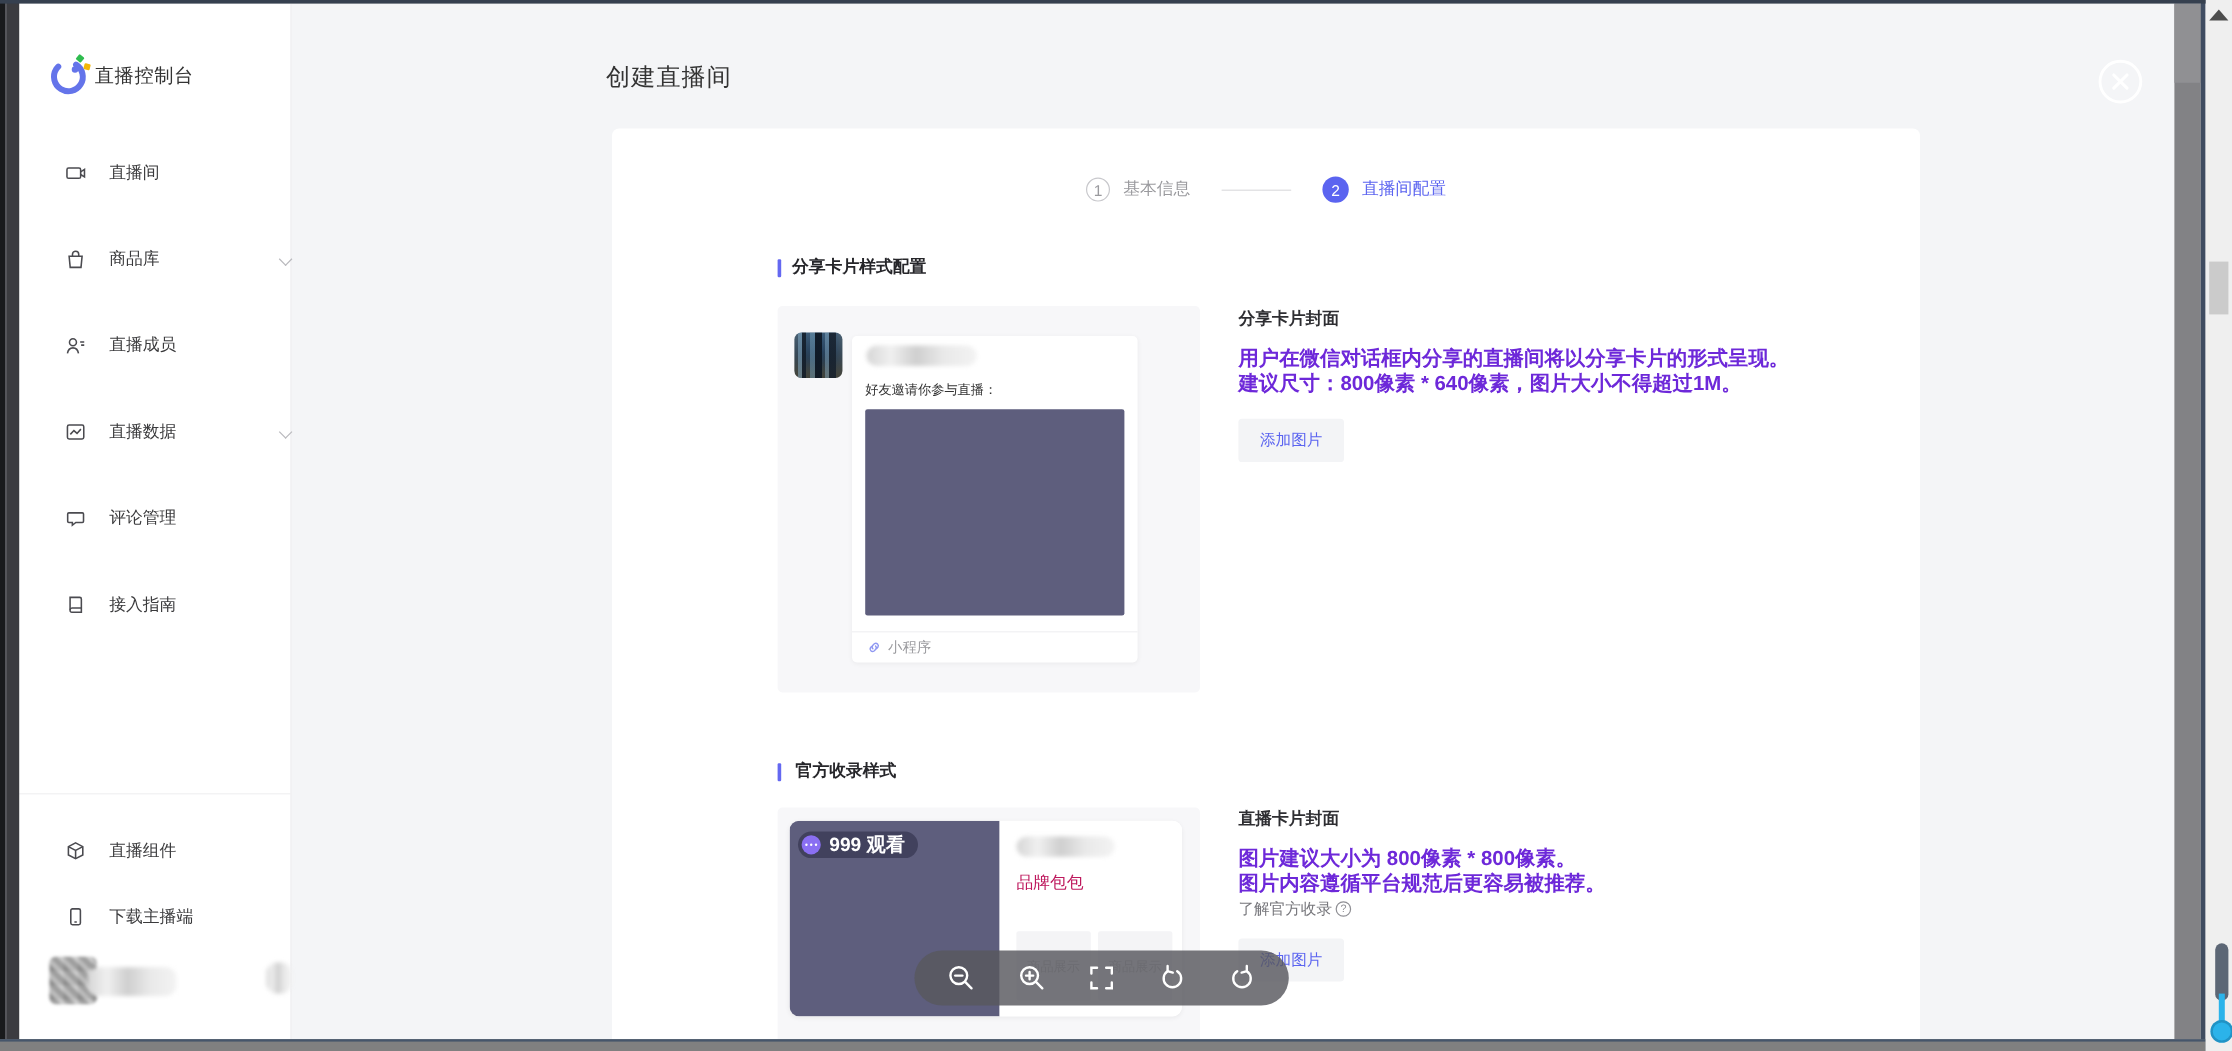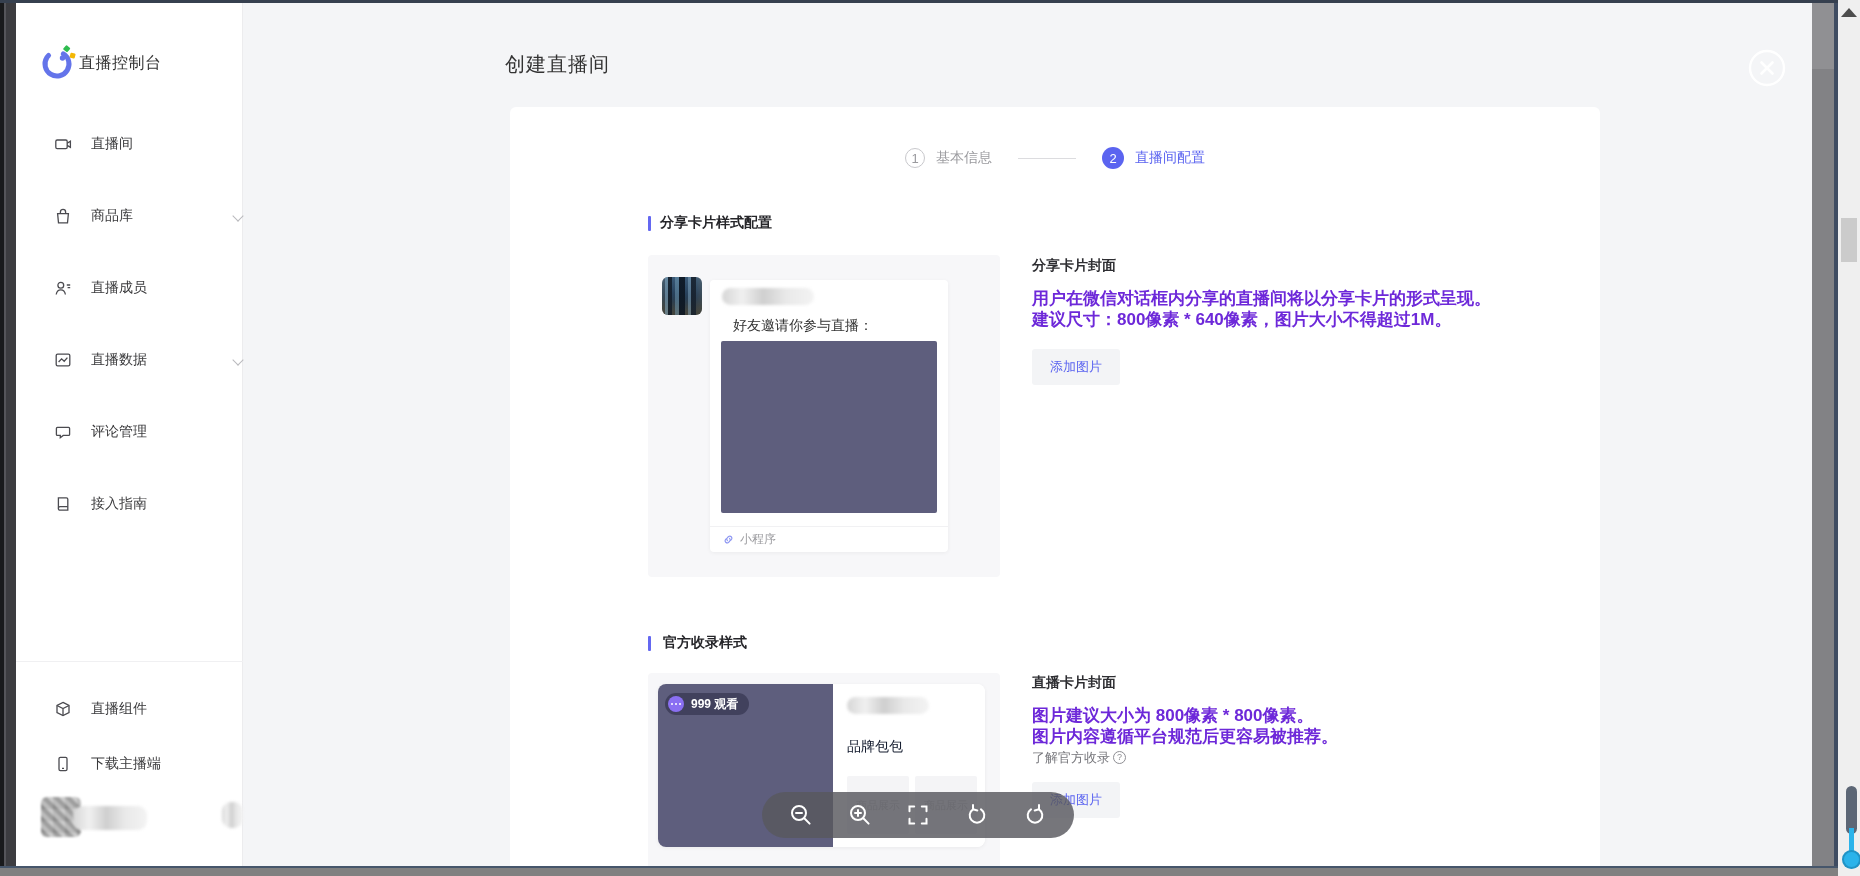--- a/index.html
+++ b/index.html
@@ -67,44 +67,44 @@
   
   .panel { position:absolute; background:#f7f7f9; border-radius:4px; }
   .panel-share { left:138px; top:148px; width:352px; height:322px; }
   .chat-avatar { position:absolute; left:14px; top:22px; width:40px; height:38px; border-radius:6px; overflow:hidden;
     background:linear-gradient(180deg,#3a5a78 0%,#27415c 45%,#152838 100%);
     box-shadow:inset 0 -10px 12px rgba(235,170,70,.22); }
   .chat-avatar:after { content:""; position:absolute; inset:0;
     background:linear-gradient(90deg,transparent 0 8%,rgba(140,180,205,.5) 8% 15%,rgba(18,28,40,.85) 15% 24%,transparent 24% 32%,rgba(120,165,190,.45) 32% 42%,rgba(12,22,34,.9) 42% 57%,transparent 57% 64%,rgba(150,190,215,.4) 64% 72%,rgba(22,32,44,.85) 72% 86%,transparent 86%); }
   .bubble { position:absolute; left:62px; top:25px; width:238px; height:272px; background:#fff; border-radius:4px; box-shadow:0 1px 4px rgba(0,0,0,.05); }
   .bubble-name { position:absolute; left:12px; top:8px; width:92px; height:17px; }
-  .bubble-invite { position:absolute; left:23px; top:37px; font-size:14px; color:#333; }
+  .bubble-invite { position:absolute; left:11px; top:37px; font-size:11px; color:#333; }
   .bubble-cover { position:absolute; left:11px; top:61px; width:216px; height:172px; border-radius:2px; }
   .bubble-footer { position:absolute; left:0; bottom:0; width:238px; height:26px; border-top:1px solid #f1f1f3; display:flex; align-items:center; padding-left:13px; gap:6px;margin-top:28px; }
   .bubble-footer-label { font-size:12px; color:#9a9a9e; }
 
   .info-block { position:absolute; left:522px; width:480px; }
   .info-heading { font-size:14px; font-weight:bold; color:#2e2e32; }
   .info-line { font-size:17px; color:#6d28d9; line-height:21px;font-weight:bold; }
   .info-lines { margin-top:13px; }
   .add-btn { display:inline-block; margin-top:19px; padding:9px 18px; background:#f3f4f6; border-radius:3px; font-size:13px; color:#5b64f0; cursor:pointer; }
   .help-link { font-size:13px; color:#77777c; line-height:21px; display:flex; align-items:center; gap:3px; }
   .help-circle { width:13px; height:13px; border:1px solid #8e8e93; border-radius:50%; font-size:9px; color:#8e8e93; display:inline-flex; align-items:center; justify-content:center; }
 
   
   .panel-official { left:138px; top:566px; width:352px; height:292px; }
   .rec-card { position:absolute; left:10px; top:11px; width:327px; height:163px; border-radius:8px; overflow:hidden; background:#fff; box-shadow:0 1px 4px rgba(0,0,0,.06); display:flex; }
   .rec-cover { position:relative; width:175px; background:#5e5e7d; flex:none; }
   .viewers-badge { position:absolute; left:7px; top:9px; height:22px; display:flex; align-items:center; gap:7px; padding:0 11px 0 3px; border-radius:11px; background:rgba(32,30,55,.45); }
   .viewers-dot { width:16px; height:16px; border-radius:50%; background:#8a6ff2; display:flex; align-items:center; justify-content:center; gap:1.5px; }
   .viewers-dot i { width:2.4px; height:2.4px; border-radius:50%; background:#fff; }
-  .viewers-text { font-size:12px; color:#fff; font-weight:bold; }
+  .viewers-text { font-size:16px; color:#fff; font-weight:bold; }
   .rec-meta { flex:1; background:#fff; padding:13px 14px; position:relative; }
   .rec-name { width:82px; height:17px; }
-  .rec-title { margin-top:24px; font-size:14px; color:#0f172a; }
+  .rec-title { margin-top:13px; font-size:14px; color:#be185d; }
   .thumbs { position:absolute; left:14px; top:92px; display:flex; gap:6px; }
   .thumb { width:62px; height:58px; background:#f4f4f6; border-radius:2px; display:flex; align-items:center; justify-content:center; }
   .thumb span { font-size:11px; color:#c3c3c7; }
 
   
   .viewer-toolbar { position:absolute; left:762px; top:792px; width:312px; height:46px; border-radius:23px;
     background:rgba(88,88,94,.82); display:flex; align-items:center; justify-content:space-between; padding:0 26px; z-index:35; }
   .vt-btn { width:26px; height:26px; display:flex; align-items:center; justify-content:center; cursor:pointer; }
 
   svg { display:block; }

